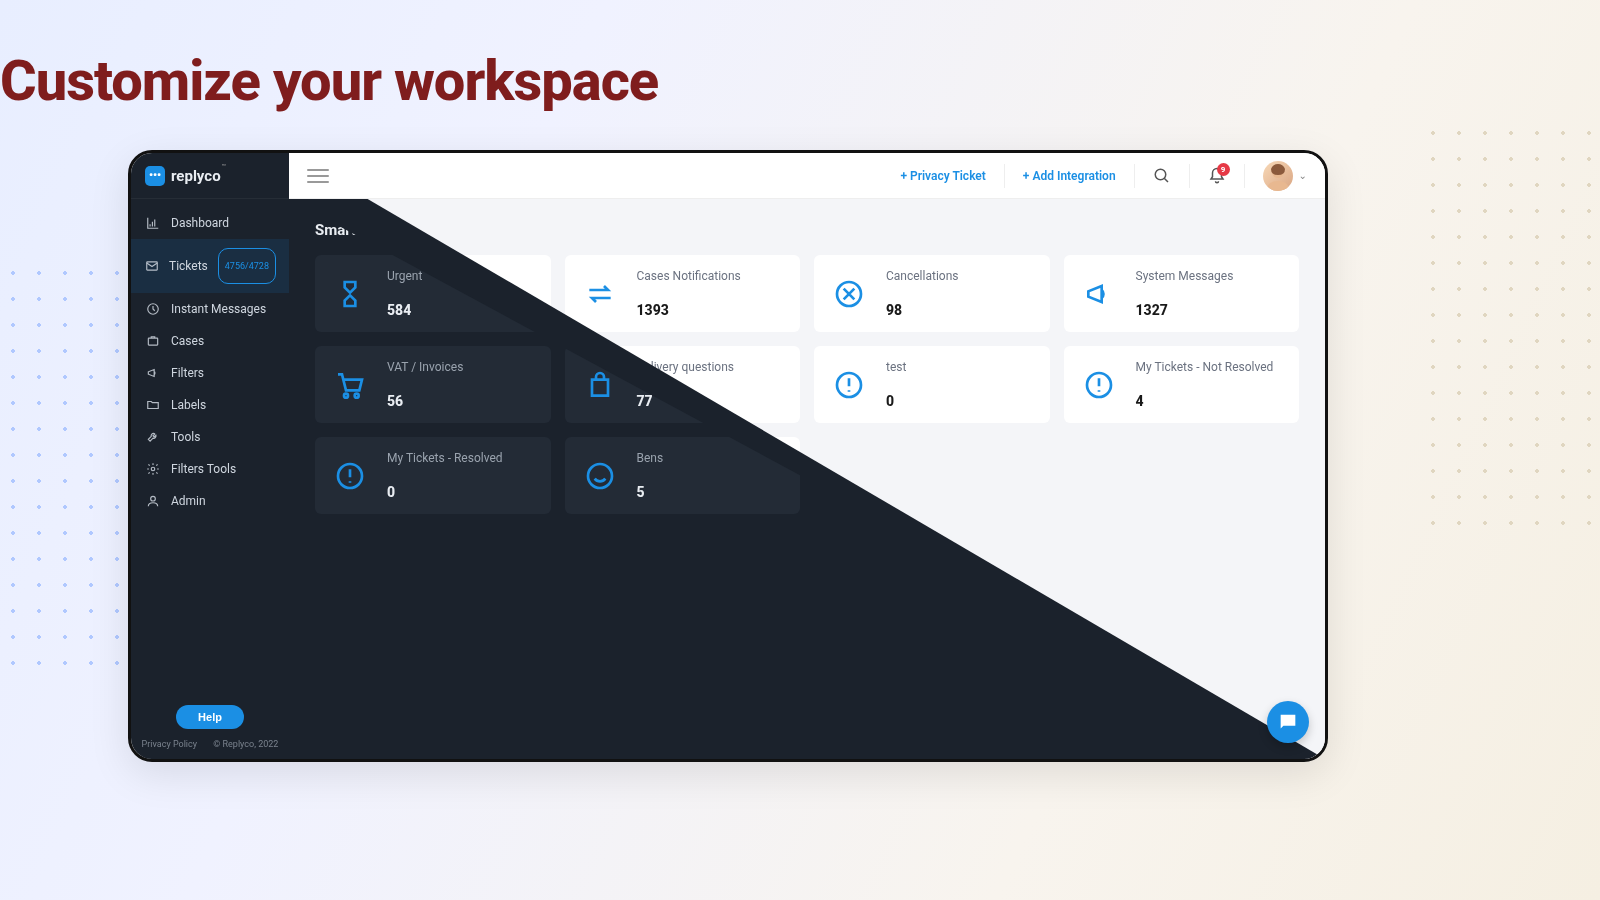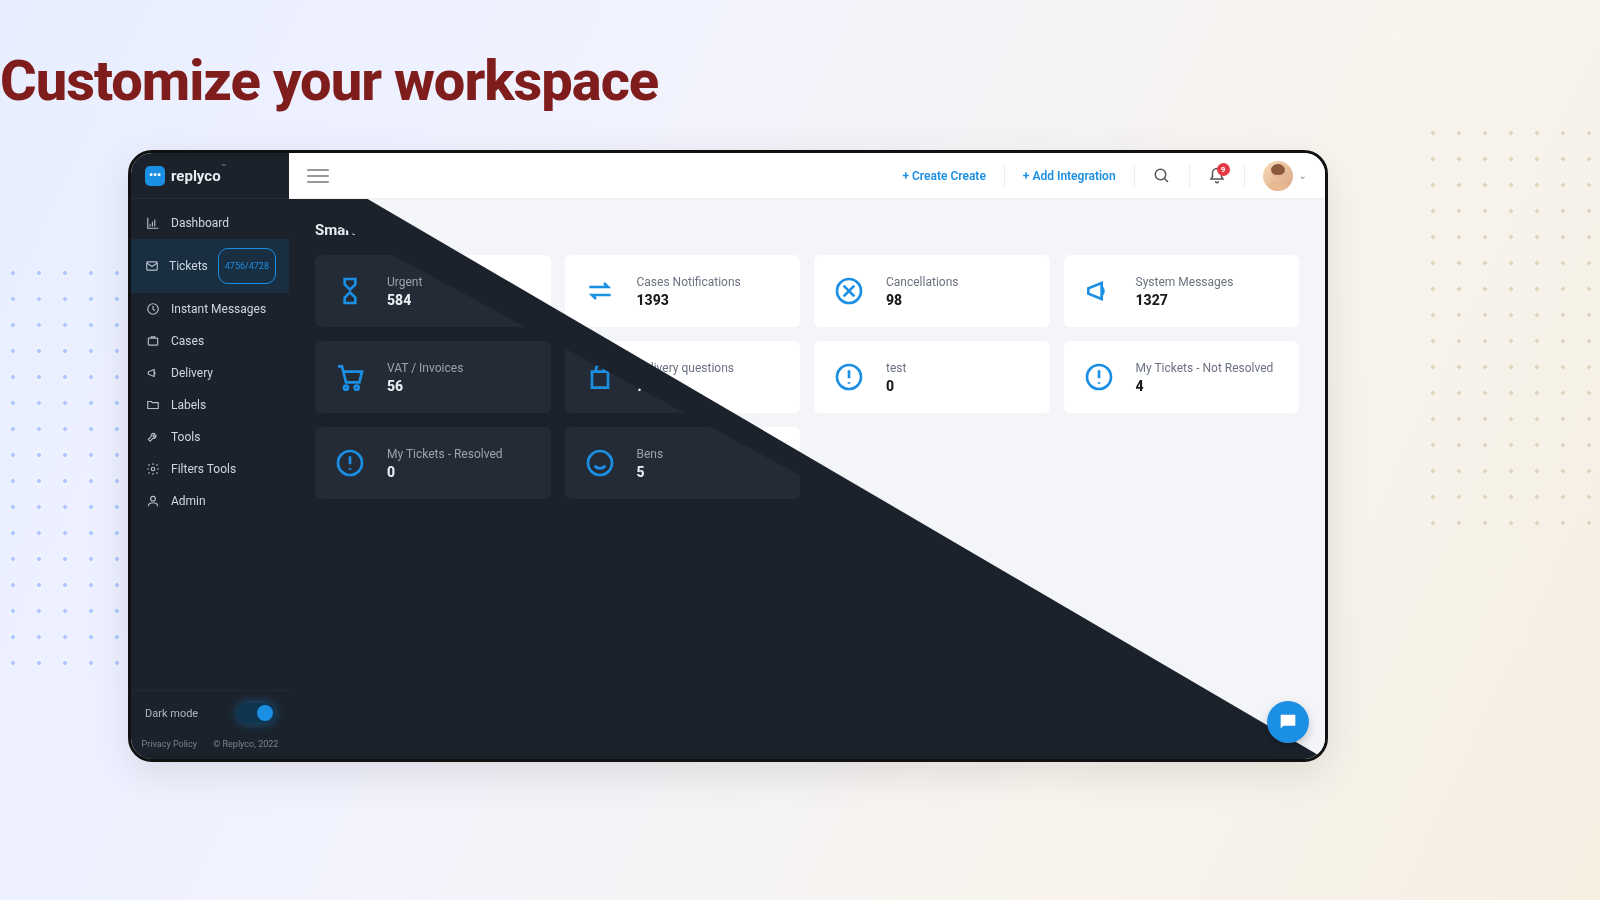--- a/index.html
+++ b/index.html
@@ -54,21 +54,21 @@
   .help-btn { background:#1b8fe4; color:#fff; border:none; font-size:11px; font-weight:600; padding:6px 22px; border-radius:16px; cursor:pointer;}
   .footer-row { text-align:center; font-size:9px; color:#7a828d; padding:4px 0 10px;}
   .footer-row a { color:#7a828d; text-decoration:none; margin-right:14px;}
 
   .content { position:absolute; left:158px; right:0; top:46px; bottom:0; background:#f4f5f8; padding:22px 26px; z-index:2;}
   .section-title { font-size:15px; font-weight:700; color:#222; margin-bottom:16px;}
   .cards { display:grid; grid-template-columns:repeat(4,1fr); gap:14px;}
   .card { background:#fff; border-radius:6px; padding:14px 16px; display:flex; align-items:center; gap:18px; min-height:72px;}
   .card-icon { width:38px; height:38px; display:flex; align-items:center; justify-content:center; color:#1b8fe4; flex-shrink:0;}
   .card-icon svg { width:32px; height:32px; stroke:#1b8fe4; stroke-width:2; fill:none;}
-  .card-body { display:flex; flex-direction:column; gap:3px;}
+  .card-body { display:flex; flex-direction:column; gap:19px;}
   .card-label { font-size:12px; color:#6b7280;}
   .card-value { font-size:14px; font-weight:800; color:#1a1a1a;}
 
   .dark-overlay { position:absolute; left:158px; right:0; top:0; bottom:0; background:#1b222c; clip-path: polygon(0 0, 0 100%, 100% 100%); z-index:3; pointer-events:none;}
   .content-dark { position:absolute; left:158px; right:0; top:46px; bottom:0; padding:22px 26px; z-index:4; clip-path: polygon(0 0, 0 100%, 100% 100%); pointer-events:none;}
   .content-dark .section-title { color:#e9edf2;}
   .content-dark .card { background:#232b36; pointer-events:auto;}
   .content-dark .card-label { color:#9aa3ae;}
   .content-dark .card-value { color:#e9edf2;}
 
@@ -124,21 +124,21 @@
             </svg>
           </span>
           <span>Cases</span>
         </div>
         <div class="nav-item">
           <span class="nav-icon">
             <svg width="14" height="14" viewBox="0 0 24 24" fill="none" stroke="currentColor" stroke-width="2">
               <use href="#i-megaphone"></use>
             </svg>
           </span>
-          <span>Delivery</span>
+          <span>Filters</span>
         </div>
         <div class="nav-item">
           <span class="nav-icon">
             <svg width="14" height="14" viewBox="0 0 24 24" fill="none" stroke="currentColor" stroke-width="2">
               <use href="#i-folder"></use>
             </svg>
           </span>
           <span>Labels</span>
         </div>
         <div class="nav-item">
@@ -159,40 +159,37 @@
         </div>
         <div class="nav-item">
           <span class="nav-icon">
             <svg width="14" height="14" viewBox="0 0 24 24" fill="none" stroke="currentColor" stroke-width="2">
               <use href="#i-user"></use>
             </svg>
           </span>
           <span>Admin</span>
         </div>
       </nav>
-    <div class="dark-toggle-row">
-      <span>Dark mode</span>
-      <div class="toggle">
-          <div class="toggle-knob"></div>
-        </div>
+    <div class="help-row">
+      <button class="help-btn">Help</button>
     </div>
     <div class="footer-row">
       <a href="#">Privacy Policy</a>
       <span>© Replyco, 2022</span>
     </div>
   </aside>
 
   <div class="topbar">
     <div class="hamburger">
         <div></div>
         <div></div>
         <div></div>
       </div>
     <div class="topbar-right">
-      <span class="top-link">+ Create Create</span>
+      <span class="top-link">+ Privacy Ticket</span>
       <div class="top-sep"></div>
       <span class="top-link">+ Add Integration</span>
       <div class="top-sep"></div>
       <div class="search-btn">
         <svg width="18" height="18" viewBox="0 0 24 24" fill="none" stroke="currentColor" stroke-width="2">
             <circle cx="10" cy="10" r="7"></circle>
             <line x1="20" y1="20" x2="15" y2="15"></line>
           </svg>
       </div>
       <div class="top-sep"></div>

